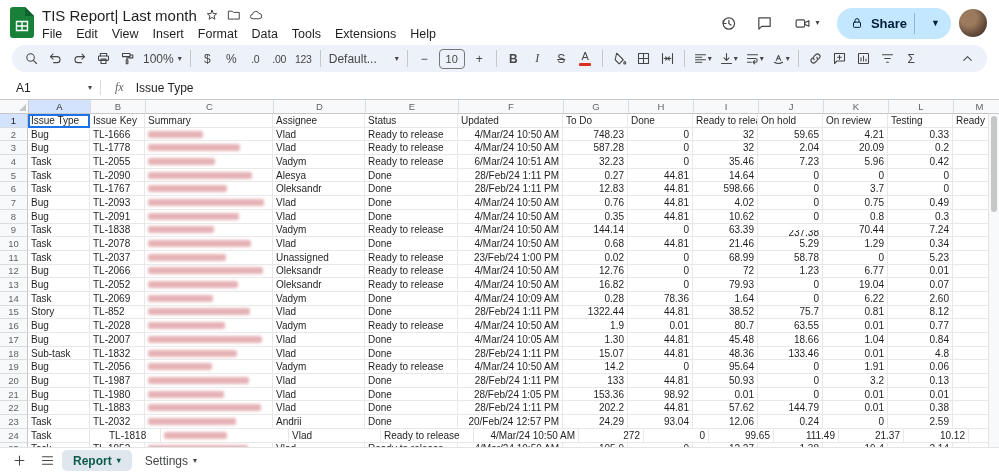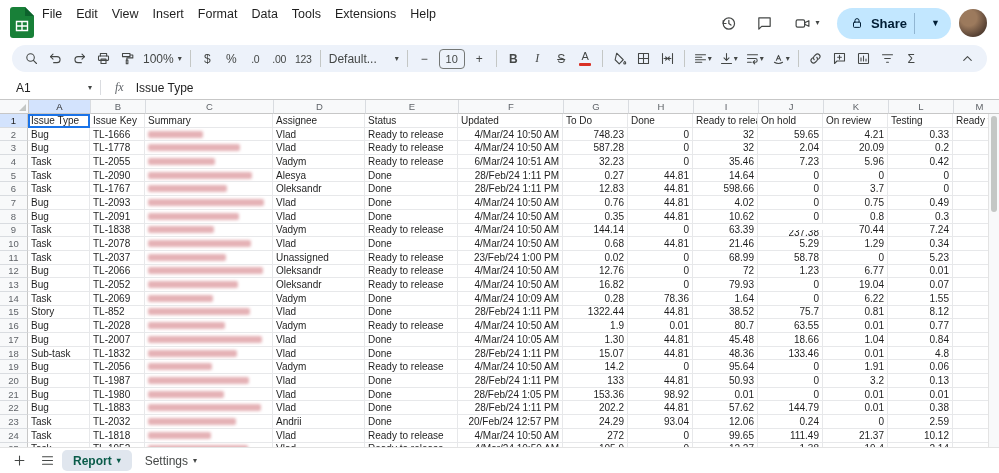--- a/index.html
+++ b/index.html
@@ -86,20 +86,38 @@
 
 <div class="topbar">
   <div class="logo">
     <svg width="24" height="31" viewBox="0 0 24 31">
       <path d="M3 0h12l9 9v19a3 3 0 0 1-3 3H3a3 3 0 0 1-3-3V3a3 3 0 0 1 3-3z" fill="#188038"></path>
       <path d="M15 0l9 9h-9z" fill="#0c622c"></path>
       <path d="M6.5 14.5h11v9h-11zM6.5 19h11M12 14.5v9" stroke="#fff" stroke-width="1.4" fill="none"></path>
     </svg>
   </div>
   <div class="title-wrap">
+    <div class="title-row">
+      <span class="doc-title">TIS Report| Last month</span>
+      <span class="t-ic">
+        <svg class="stk" viewBox="0 0 24 24">
+            <path d="M12 4l2.3 5.4 5.7.4-4.4 3.8 1.4 5.7-5-3.1-5 3.1 1.4-5.7L4 9.8l5.7-.4z"></path>
+          </svg>
+      </span>
+      <span class="t-ic">
+        <svg class="stk" viewBox="0 0 24 24">
+            <path d="M3 5.5h6l2 2h10V19H3z"></path>
+          </svg>
+      </span>
+      <span class="t-ic">
+        <svg class="stk" viewBox="0 0 24 24">
+            <path d="M6.5 18.5a3.8 3.8 0 0 1-.3-7.6A5.6 5.6 0 0 1 17 9.4a4.3 4.3 0 0 1 .6 9.1z"></path>
+          </svg>
+      </span>
+    </div>
     <nav class="menubar" id="menubar">
         <span>File</span>
         <span>Edit</span>
         <span>View</span>
         <span>Insert</span>
         <span>Format</span>
         <span>Data</span>
         <span>Tools</span>
         <span>Extensions</span>
         <span>Help</span>
@@ -546,21 +564,21 @@
         <span class="redact" style="width: 65px;"></span>
       </div>
       <div class="c" style="width: 92px;">Vadym</div>
       <div class="c" style="width: 93px;">Done</div>
       <div class="c r" style="width: 105px;">4/Mar/24 10:09 AM</div>
       <div class="c r" style="width: 65px;">0.28</div>
       <div class="c r" style="width: 65px;">78.36</div>
       <div class="c r" style="width: 65px;">1.64</div>
       <div class="c r" style="width: 65px;">0</div>
       <div class="c r" style="width: 65px;">6.22</div>
-      <div class="c r" style="width: 65px;">1.55</div>
+      <div class="c r" style="width: 65px;">2.60</div>
       <div class="c" style="width: 52px;"></div>
     </div>
     <div class="grow">
       <div class="rn">15</div>
       <div class="c" style="width: 62px;">Story</div>
       <div class="c" style="width: 55px;">TL-852</div>
       <div class="c" style="width: 128px;">
         <span class="redact" style="width: 102px;"></span>
       </div>
       <div class="c" style="width: 92px;">Vlad</div>
@@ -714,21 +732,21 @@
       <div class="c r" style="width: 65px;">93.04</div>
       <div class="c r" style="width: 65px;">12.06</div>
       <div class="c r" style="width: 65px;">0.24</div>
       <div class="c r" style="width: 65px;">0</div>
       <div class="c r" style="width: 65px;">2.59</div>
       <div class="c" style="width: 52px;"></div>
     </div>
     <div class="grow">
       <div class="rn">24</div>
       <div class="c" style="width: 62px;">Task</div>
-      <div class="c" style="width: 55px;">TL-1818</div>
+      <div class="c" style="width: 55px; margin-left: 16px;">TL-1818</div>
       <div class="c" style="width: 128px;">
         <span class="redact" style="width: 63px;"></span>
       </div>
       <div class="c" style="width: 92px;">Vlad</div>
       <div class="c" style="width: 93px;">Ready to release</div>
       <div class="c r" style="width: 105px;">4/Mar/24 10:50 AM</div>
       <div class="c r" style="width: 65px;">272</div>
       <div class="c r" style="width: 65px;">0</div>
       <div class="c r" style="width: 65px;">99.65</div>
       <div class="c r" style="width: 65px;">111.49</div>

